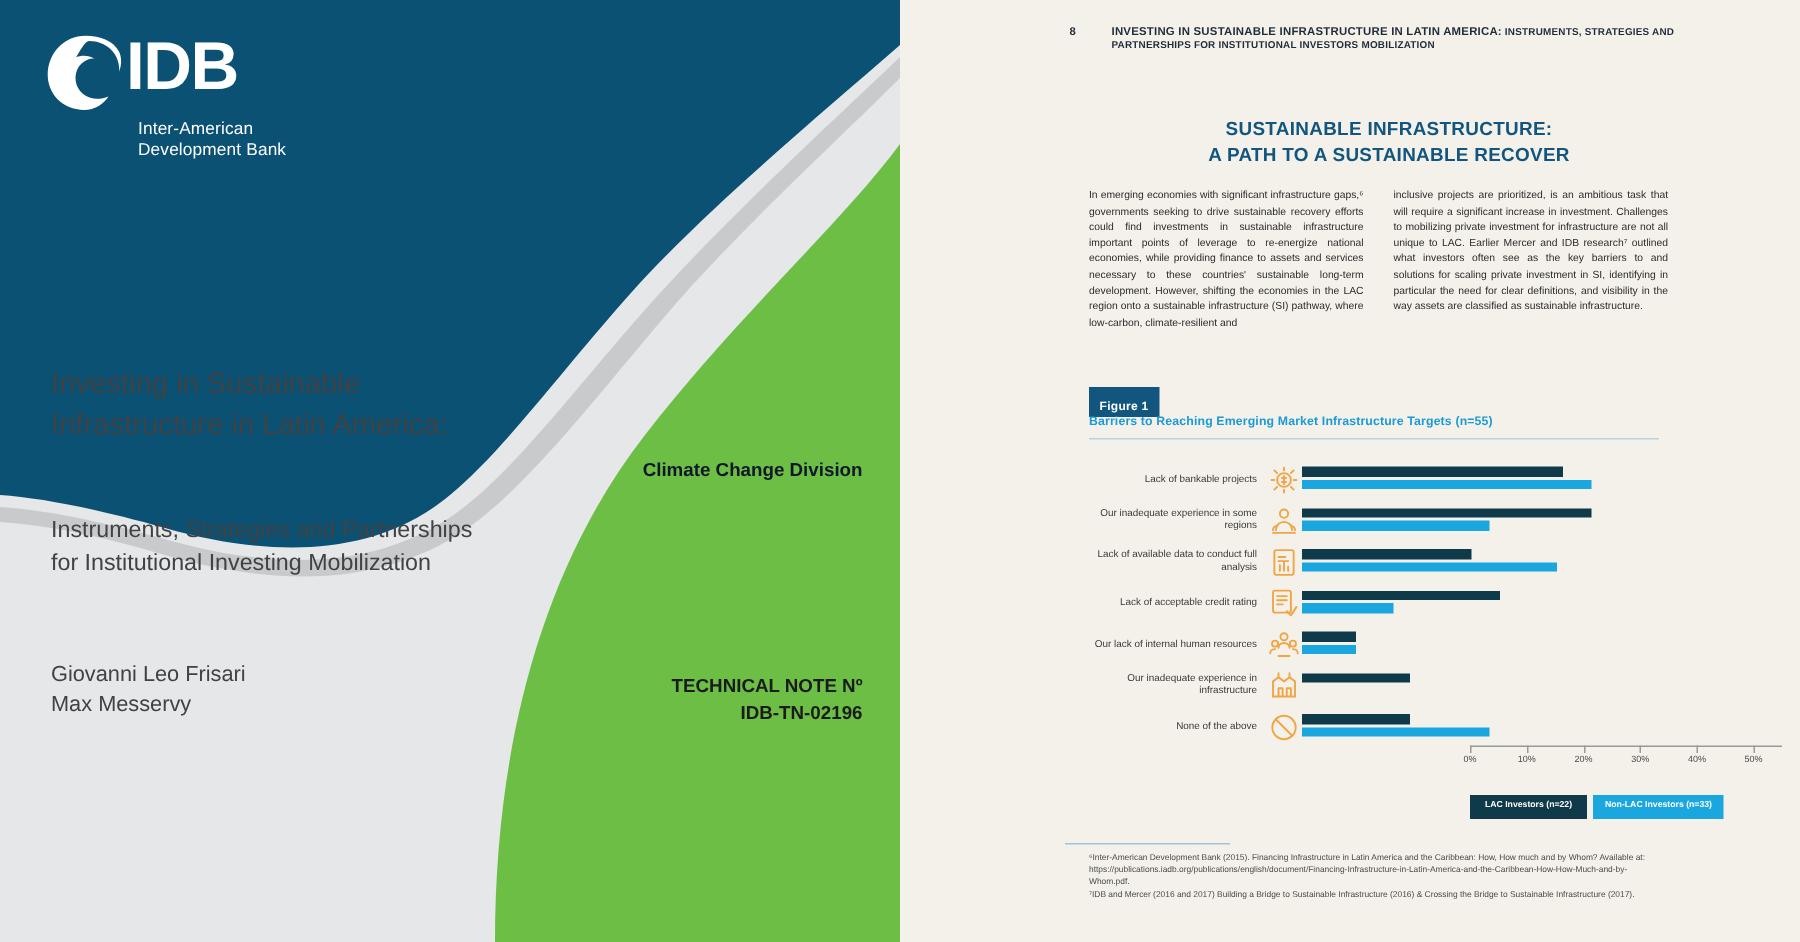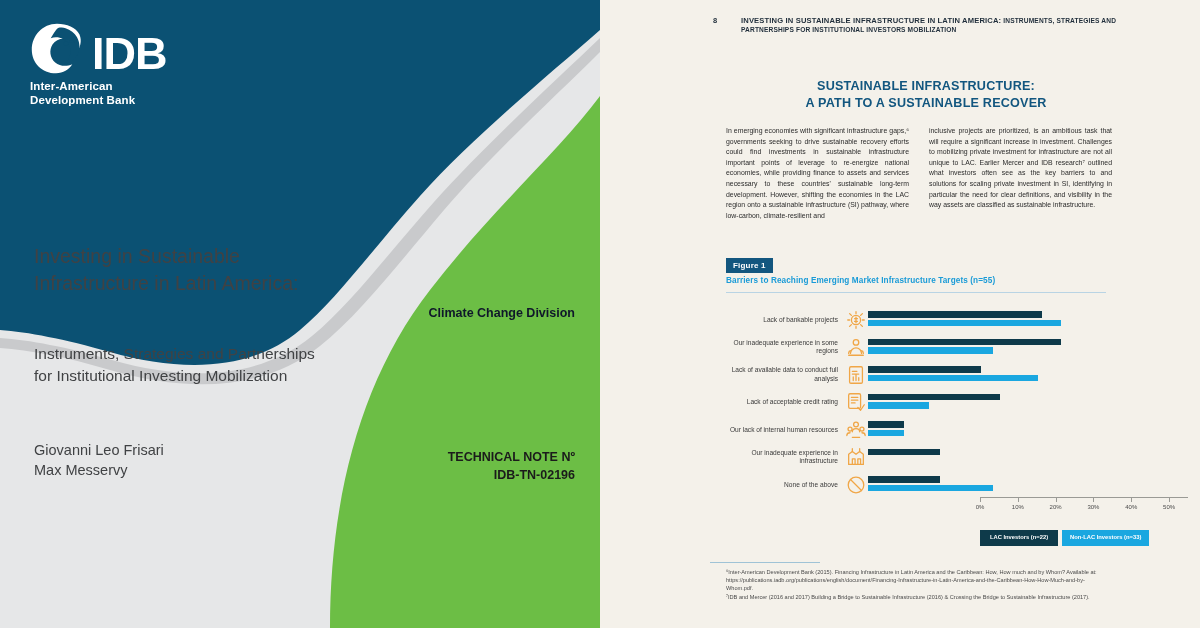--- a/index.html
+++ b/index.html
@@ -8,24 +8,24 @@
     font-family:"Liberation Sans", sans-serif;
     background:#f2efe9;
   }
   .spread{position:relative;width:1200px;height:628px;}
 
   
   .cover{position:absolute;left:0;top:0;width:600px;height:628px;background:#e6e7e8;overflow:hidden;}
   .cover-svg{position:absolute;left:0;top:0;width:600px;height:628px;}
 
   .logo-wrap{position:absolute;left:30px;top:22px;width:220px;height:86px;}
-  .logo-row{display:flex;align-items:flex-end;gap:8px;}
+  .logo-row{display:flex;align-items:flex-start;gap:0;}
   .logo-mark{width:54px;height:54px;flex:0 0 auto;}
   .logo-idb{font-size:45px;font-weight:bold;color:#ffffff;letter-spacing:-1px;line-height:44px;font-family:"Liberation Sans",sans-serif;}
-  .logo-sub{margin-top:4px;color:#ffffff;font-size:11.5px;line-height:13.5px;font-weight:bold;letter-spacing:.1px;}
+  .logo-sub{margin-top:4px;margin-left:62px;color:#ffffff;font-size:11.5px;line-height:13.5px;font-weight:normal;letter-spacing:.1px;}
 
   .cover-title{position:absolute;left:34px;top:243px;width:360px;color:#404244;font-size:19.5px;line-height:27px;font-weight:normal;}
   .cover-subtitle{position:absolute;left:34px;top:343px;width:380px;color:#404244;font-size:15.5px;line-height:22px;}
   .cover-authors{position:absolute;left:34px;top:440px;width:330px;color:#404244;font-size:14.5px;line-height:20px;}
 
   .division{position:absolute;left:380px;top:306px;width:195px;text-align:right;color:#0f172a;font-size:12.5px;font-weight:bold;}
   .technote{position:absolute;left:370px;top:448px;width:205px;text-align:right;color:#1b1b1b;font-size:12.5px;line-height:18px;font-weight:bold;}
 
   
   .page{position:absolute;left:600px;top:0;width:600px;height:628px;background:#f4f1ea;}
@@ -33,21 +33,21 @@
   .run-head{position:absolute;left:113px;top:16px;width:410px;display:flex;gap:0;}
   .run-num{width:28px;flex:0 0 auto;color:#1f2d3a;font-size:7.5px;font-weight:bold;}
   .run-text{color:#1f2d3a;font-size:6.6px;line-height:9px;font-weight:bold;letter-spacing:.15px;text-transform:uppercase;}
   .run-text .lead{font-size:7.6px;}
 
   .sec-head{position:absolute;left:126px;top:78px;width:400px;color:#12567f;font-size:12.6px;line-height:16.5px;font-weight:bold;letter-spacing:.2px;}
 
   .cols{position:absolute;left:126px;top:126px;width:386px;display:flex;gap:20px;}
   .col{width:183px;color:#2b2b2b;font-size:6.9px;line-height:10.6px;text-align:justify;}
 
-  .fig-tag{position:absolute;left:126px;top:258px;background:#12567f;color:#ffffff;font-size:8px;font-weight:bold;padding:3px 7px 3px 7px;letter-spacing:.2px;}
+  .fig-tag{position:absolute;left:126px;top:258px;background:#12567f;color:#ffffff;font-size:8px;font-weight:bold;padding:8px 7px 3px 7px;letter-spacing:.2px;}
   .fig-title{position:absolute;left:126px;top:276px;width:430px;color:#1a9bd7;font-size:8.2px;font-weight:bold;letter-spacing:.1px;}
   .fig-rule{position:absolute;left:126px;top:292px;width:380px;height:1px;background:#b9d4e4;}
 
   
   .chart{position:absolute;left:118px;top:302px;width:470px;height:250px;}
   .rows{position:absolute;left:0;top:4px;width:470px;}
   .row{display:flex;align-items:center;height:27.5px;}
   .row-label{width:120px;text-align:right;color:#3a3a3a;font-size:6.6px;line-height:8.4px;padding-right:6px;}
   .row-icon{width:24px;height:24px;flex:0 0 auto;display:flex;align-items:center;justify-content:center;}
   .row-bars{position:relative;flex:1 1 auto;height:27.5px;padding-left:4px;}

